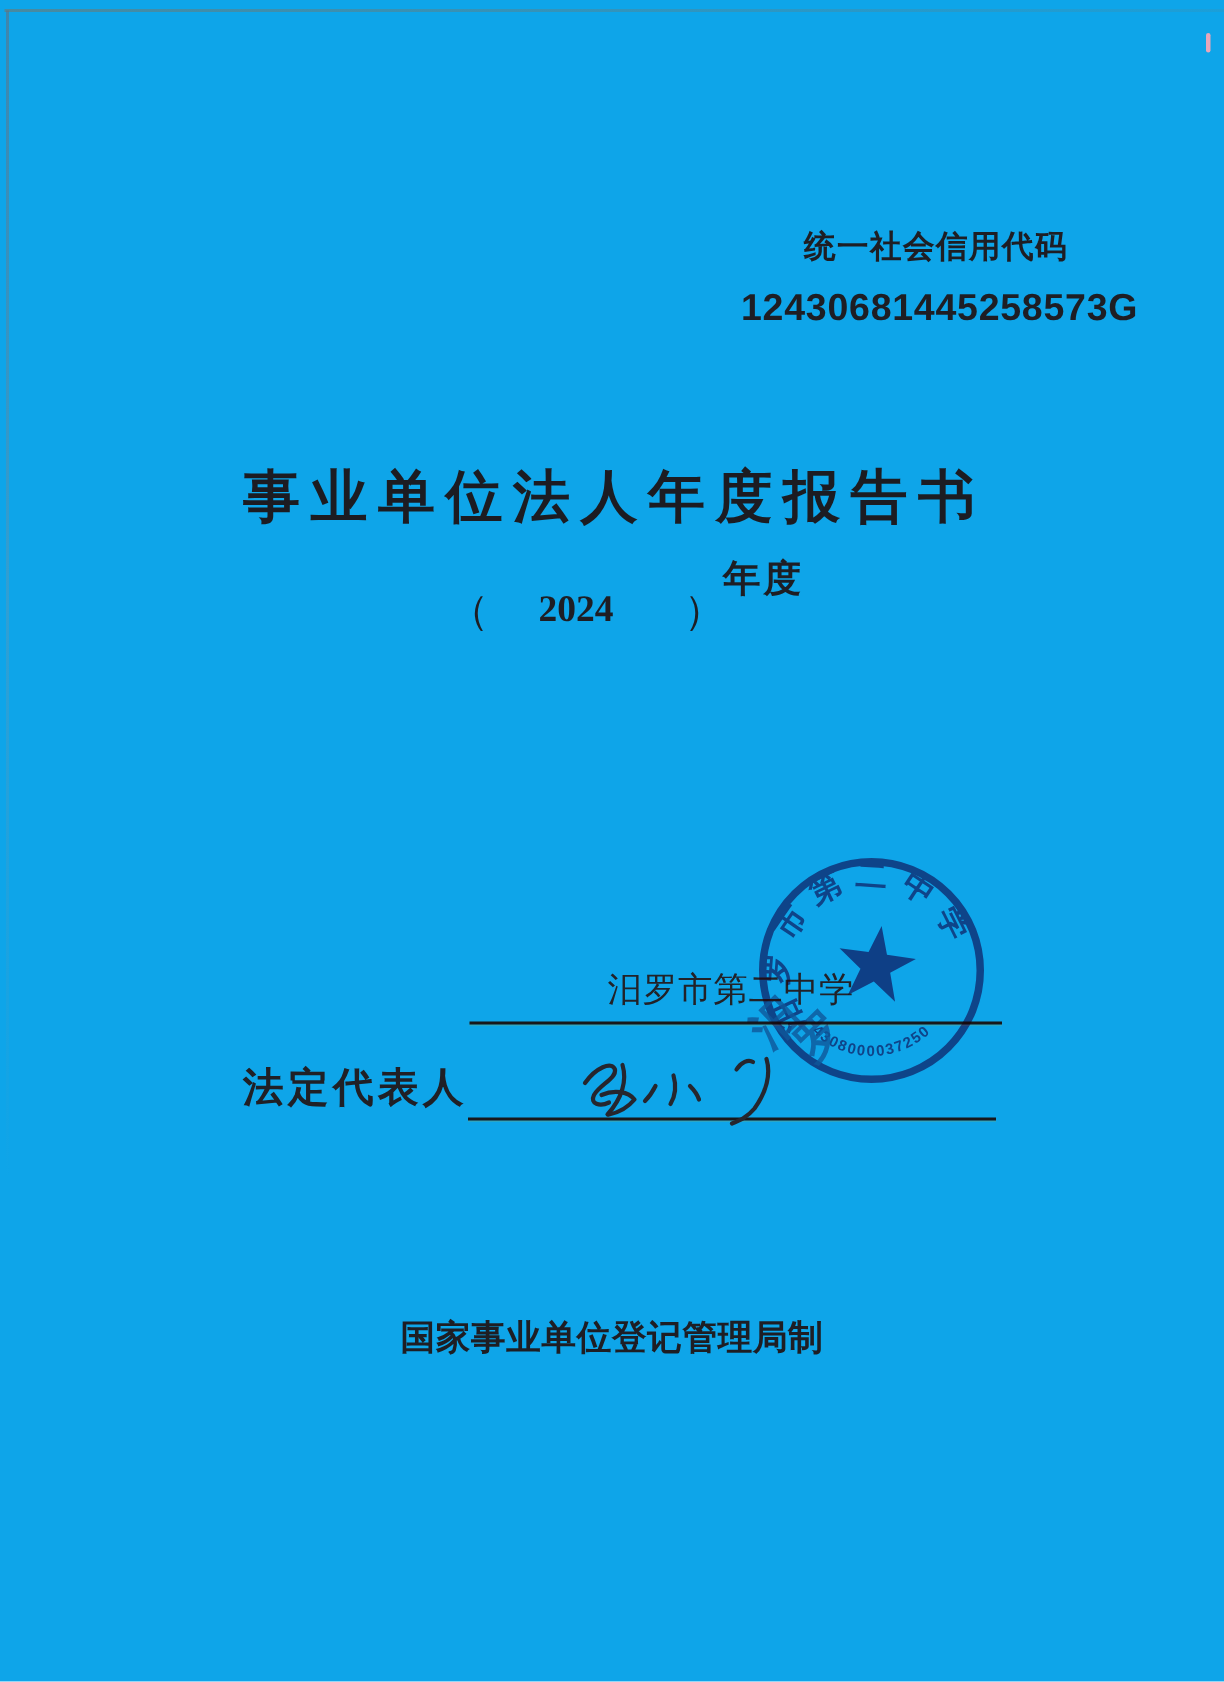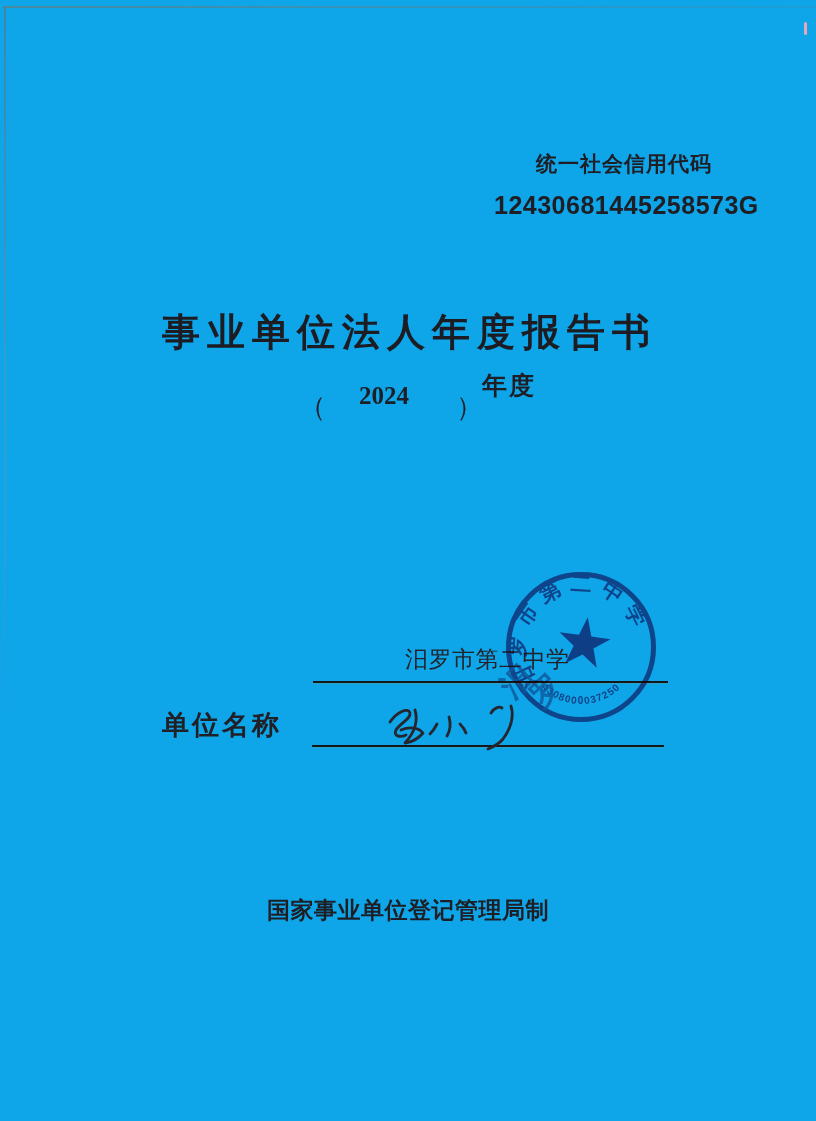--- a/index.html
+++ b/index.html
@@ -23,21 +23,21 @@
     font-size:21px;font-weight:700;letter-spacing:1px;white-space:nowrap;}
   .credit-value{position:absolute;left:494px;top:191px;
     font-family:Liberation Sans, sans-serif;
     font-size:25px;font-weight:700;letter-spacing:.5px;white-space:nowrap;}
 
   .title{position:absolute;left:50%;transform:translateX(-50%);top:310px;margin:0;
     font-size:38px;line-height:44px;font-weight:700;letter-spacing:7px;
     text-indent:3px;white-space:nowrap;color:#1c1c22;}
 
   .y-open{position:absolute;left:299px;top:389px;font-size:27px;font-weight:400;}
-  .y-val{position:absolute;left:359px;top:382px;
+  .y-val{position:absolute;left:359px;top:393px;
     font-family:"Liberation Serif","DejaVu Serif",serif;font-size:25px;font-weight:700;}
   .y-close{position:absolute;left:456px;top:389px;font-size:27px;font-weight:400;}
   .y-suffix{position:absolute;left:482px;top:369px;font-size:25px;font-weight:700;letter-spacing:2px;}
 
   .label{position:absolute;font-size:27px;font-weight:700;white-space:nowrap;color:#202026;}
   .label-name{left:163px;top:642px;letter-spacing:12px;}
   .label-rep{left:162px;top:707px;letter-spacing:3px;}
 
   .field-value{position:absolute;left:405px;top:644px;
     font-size:23px;font-weight:500;letter-spacing:.5px;white-space:nowrap;color:#222228;}
@@ -47,21 +47,21 @@
   .rule1{left:313px;top:681px;width:355px;}
   .rule2{left:312px;top:745px;width:352px;}
 
   .signature{position:absolute;left:370px;top:680px;width:200px;height:80px;}
   .sig-path{fill:none;stroke:#26262e;stroke-width:2.8;stroke-linecap:round;stroke-linejoin:round;}
 
   .seal{position:absolute;left:497px;top:563px;width:168px;height:168px;
     mix-blend-mode:multiply;opacity:.93;}
 
   .footer{position:absolute;left:50%;transform:translateX(-50%);top:876px;
-    font-size:23px;font-weight:700;letter-spacing:.5px;white-space:nowrap;margin-top:19px;}
+    font-size:23px;font-weight:700;letter-spacing:.5px;white-space:nowrap;}
 
   .sr{position:absolute;width:1px;height:1px;overflow:hidden;
     clip:rect(0 0 0 0);clip-path:inset(50%);white-space:nowrap;}
 </style>
 </head>
 <body>
 
 <div class="page">
 
   <div class="edge-top"></div>
@@ -74,21 +74,21 @@
   <h1 class="title">事业单位法人年度报告书</h1>
 
   <span class="y-open">（</span>
   <span class="y-val">2024</span>
   <span class="y-close">）</span>
   <span class="y-suffix">年度</span>
 
   <div class="field-value">汨罗市第二中学</div>
   <div class="rule rule1"></div>
 
-  <div class="label label-rep">单位名称</div>
+  <div class="label label-rep">法定代表人</div>
   <div class="rule rule2"></div>
 
   <span class="sr">张小广</span>
 
   <svg class="signature" viewBox="0 0 200 80" aria-hidden="true">
 
     <path class="sig-path" d="M20,42 C27,32 38,27 40,33 C41,39 30,43 26,50 C23,56 30,58 36,55"></path>
     <path class="sig-path" d="M45,30 C48,40 45,52 35,63"></path>
     <path class="sig-path" d="M31,50 C40,46 49,48 53,53 C48,59 41,62 36,63"></path>
 

